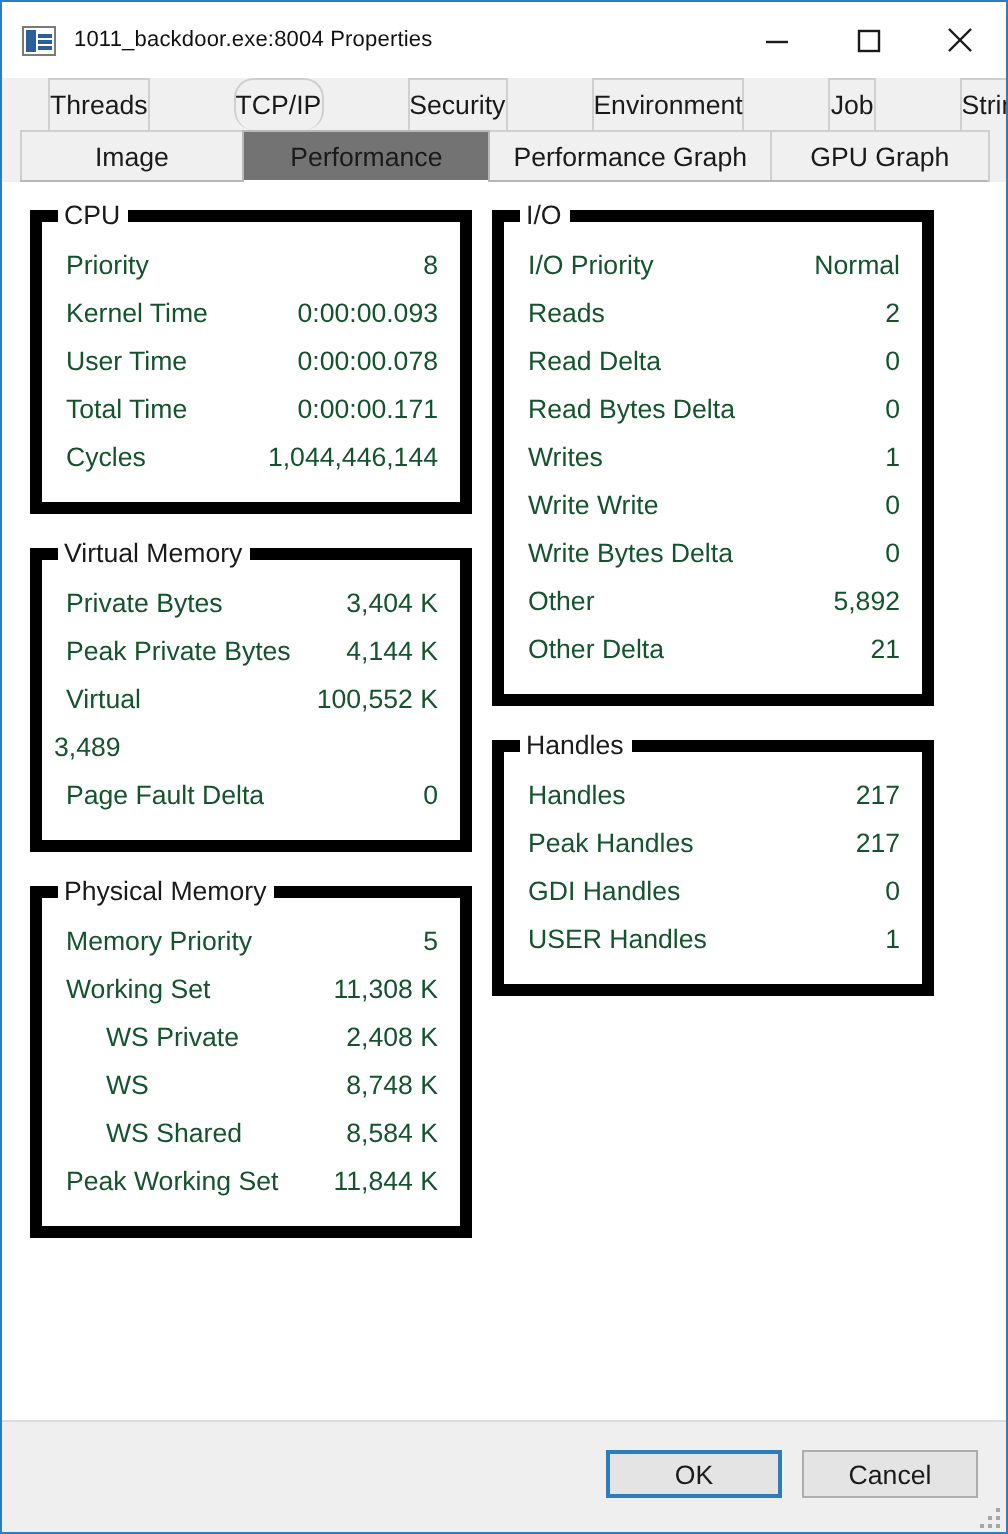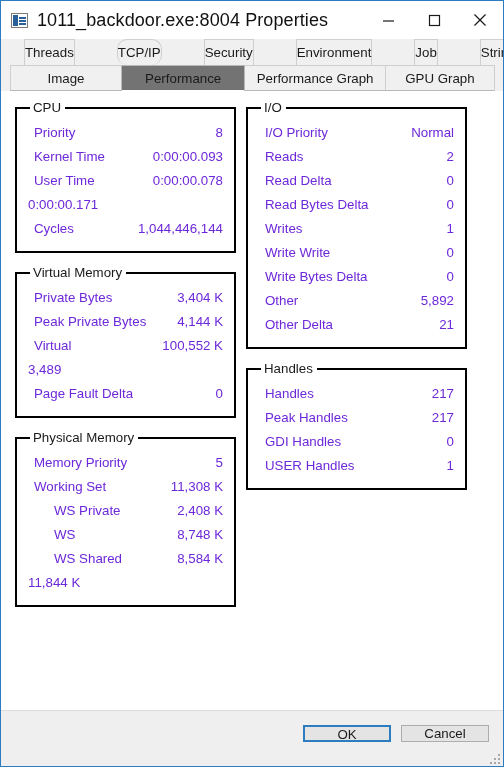--- a/index.html
+++ b/index.html
@@ -52,21 +52,21 @@
   }
   .title-icon::after {
     content: "";
     position: absolute;
     left: 7px; top: 3px;
     width: 7px; height: 2px;
     background: #2a6099;
     box-shadow: 0 3px 0 0 #2a6099, 0 6px 0 0 #2a6099;
   }
   .title-text {
-    font-size: 18px;
+    font-size: 11px;
     color: #111111;
     white-space: nowrap;
     letter-spacing: 0.1px;
   }
   .caption-buttons {
     position: absolute;
     right: 0; top: 0;
     height: 38px;
     display: flex;
   }
@@ -144,38 +144,38 @@
     box-sizing: border-box;
     padding: 9px 14px 0 14px;
   }
   .columns {
     display: flex;
     gap: 10px;
   }
   .col { width: 221px; flex: 0 0 221px; }
 
   fieldset.group {
-    border: 2px solid #000000;
+    border: 6px solid #000000;
     margin: 0 0 12px 0;
-    padding: 6px 11px 10px 11px;
+    padding: 6px 11px 10px 6px;
     box-sizing: border-box;
   }
   fieldset.group legend {
     font-size: 13.3px;
     color: #1a1a1a;
     padding: 0 4px 0 3px;
     margin-left: 2px;
   }
   .rows { display: block; }
   .row {
     display: flex;
     justify-content: space-between;
     align-items: baseline;
     font-size: 13.3px;
-    color: #6d28d9;
+    color: #14532d;
     height: 24px;
     line-height: 24px;
     white-space: nowrap;
   }
   .row .label { padding-left: 6px; }
   .row.indent .label { padding-left: 26px; }
   .row .value { text-align: right; }
 
   
   .footer {
@@ -187,21 +187,21 @@
   }
   .btnbar {
     position: absolute;
     right: 14px;
     top: 14px;
     display: flex;
     gap: 10px;
   }
   .dlgbtn {
     width: 88px;
-    height: 17px;
+    height: 24px;
     font-size: 13.3px;
     font-family: "Liberation Sans", sans-serif;
     color: #1a1a1a;
     background: #e4e4e4;
     border: 1px solid #adadad;
     box-sizing: border-box;
     padding: 0;
   }
   .dlgbtn.default {
     border: 2px solid #2d7cc0;
@@ -277,20 +277,21 @@
               </div>
               <div class="row">
                 <span class="label">Kernel Time</span>
                 <span class="value">0:00:00.093</span>
               </div>
               <div class="row">
                 <span class="label">User Time</span>
                 <span class="value">0:00:00.078</span>
               </div>
               <div class="row">
+                <span class="label">Total Time</span>
                 <span class="value">0:00:00.171</span>
               </div>
               <div class="row">
                 <span class="label">Cycles</span>
                 <span class="value">1,044,446,144</span>
               </div>
             </div>
           </fieldset>
           <fieldset class="group">
             <legend>Virtual Memory</legend>
@@ -333,20 +334,21 @@
               </div>
               <div class="row indent">
                 <span class="label">WS</span>
                 <span class="value">8,748 K</span>
               </div>
               <div class="row indent">
                 <span class="label">WS Shared</span>
                 <span class="value">8,584 K</span>
               </div>
               <div class="row">
+                <span class="label">Peak Working Set</span>
                 <span class="value">11,844 K</span>
               </div>
             </div>
           </fieldset>
         </div>
       <div class="col" id="right-column">
           <fieldset class="group">
             <legend>I/O</legend>
             <div class="rows">
               <div class="row">

